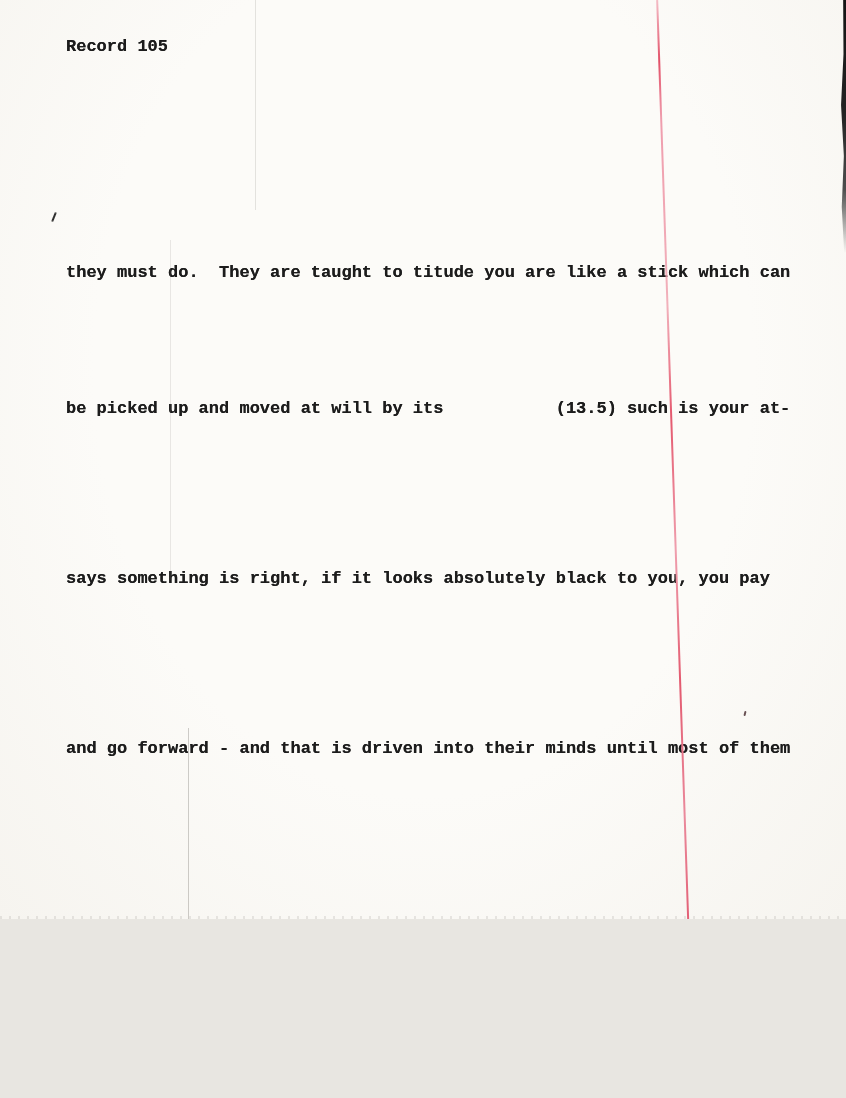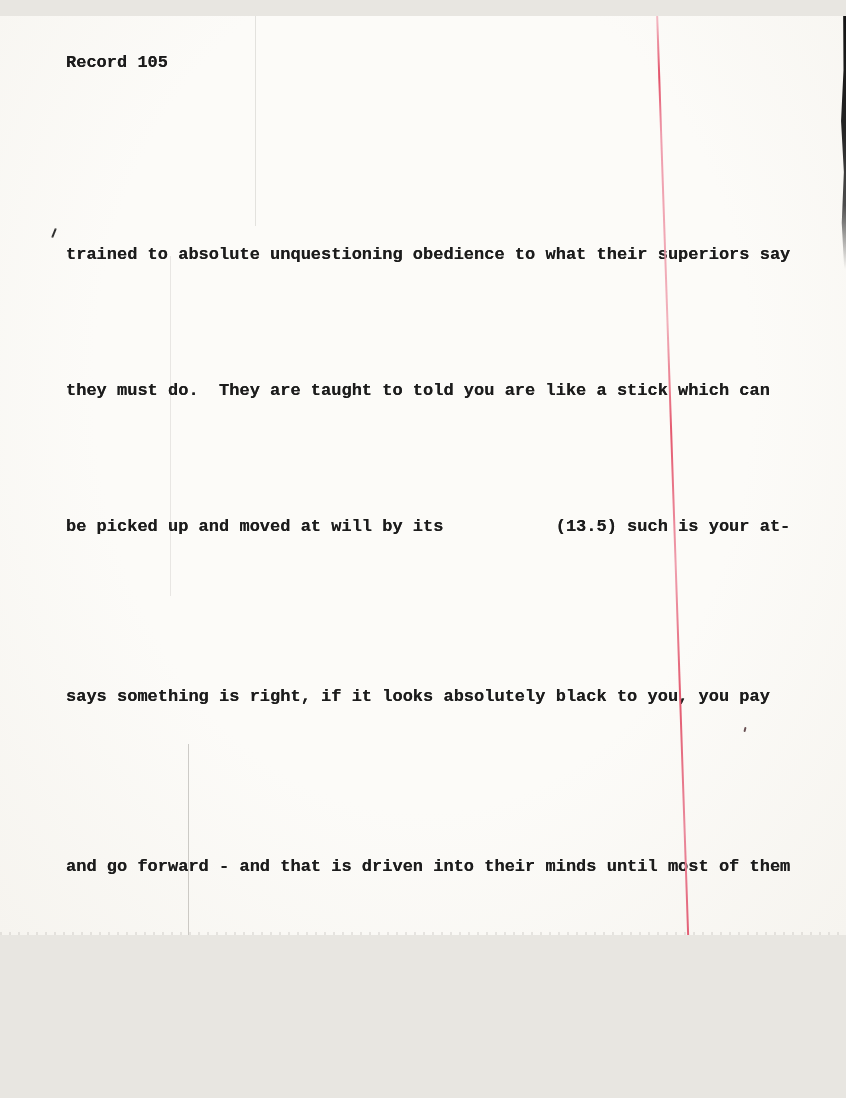--- a/index.html
+++ b/index.html
@@ -1,19 +1,19 @@
 <!DOCTYPE html>
 <html><head>
 <meta charset="utf-8">
 <style>
   html,body { margin:0; padding:0; background:#e8e6e1; }
   .scan {
     position:relative;
     width:846px; height:919px;
-    margin:16px auto;
+    margin:0 auto;
     background:
       radial-gradient(ellipse at 50% 40%, #fcfbf8 55%, #f6f4ef 100%),
       #faf9f6;
     overflow:hidden;
   }
   .typew {
     font-family:"Liberation Mono","DejaVu Sans Mono",monospace;
     font-weight:bold;
     font-size:17px;
     line-height:34px;
@@ -65,23 +65,22 @@
 
 <div class="scan">
 
   <div class="content">
 
     <div class="title typew">Record 105</div>
 
     <div class="para typew">
       
     
-        <div class="tline">trained to absolute unquestioning obedience to what their superiors say</div>
       
-        <div class="tline">they must do.  They are taught to told you are like a stick which can</div>
+        <div class="tline">they must do.  They are taught to titude you are like a stick which can</div>
       
         <div class="tline">be picked up and moved at will by its           (13.5) such is your at-</div>
       
       
         <div class="tline">says something is right, if it looks absolutely black to you, you pay</div>
       
       
         <div class="tline">and go forward - and that is driven into their minds until most of them</div>
       
         

